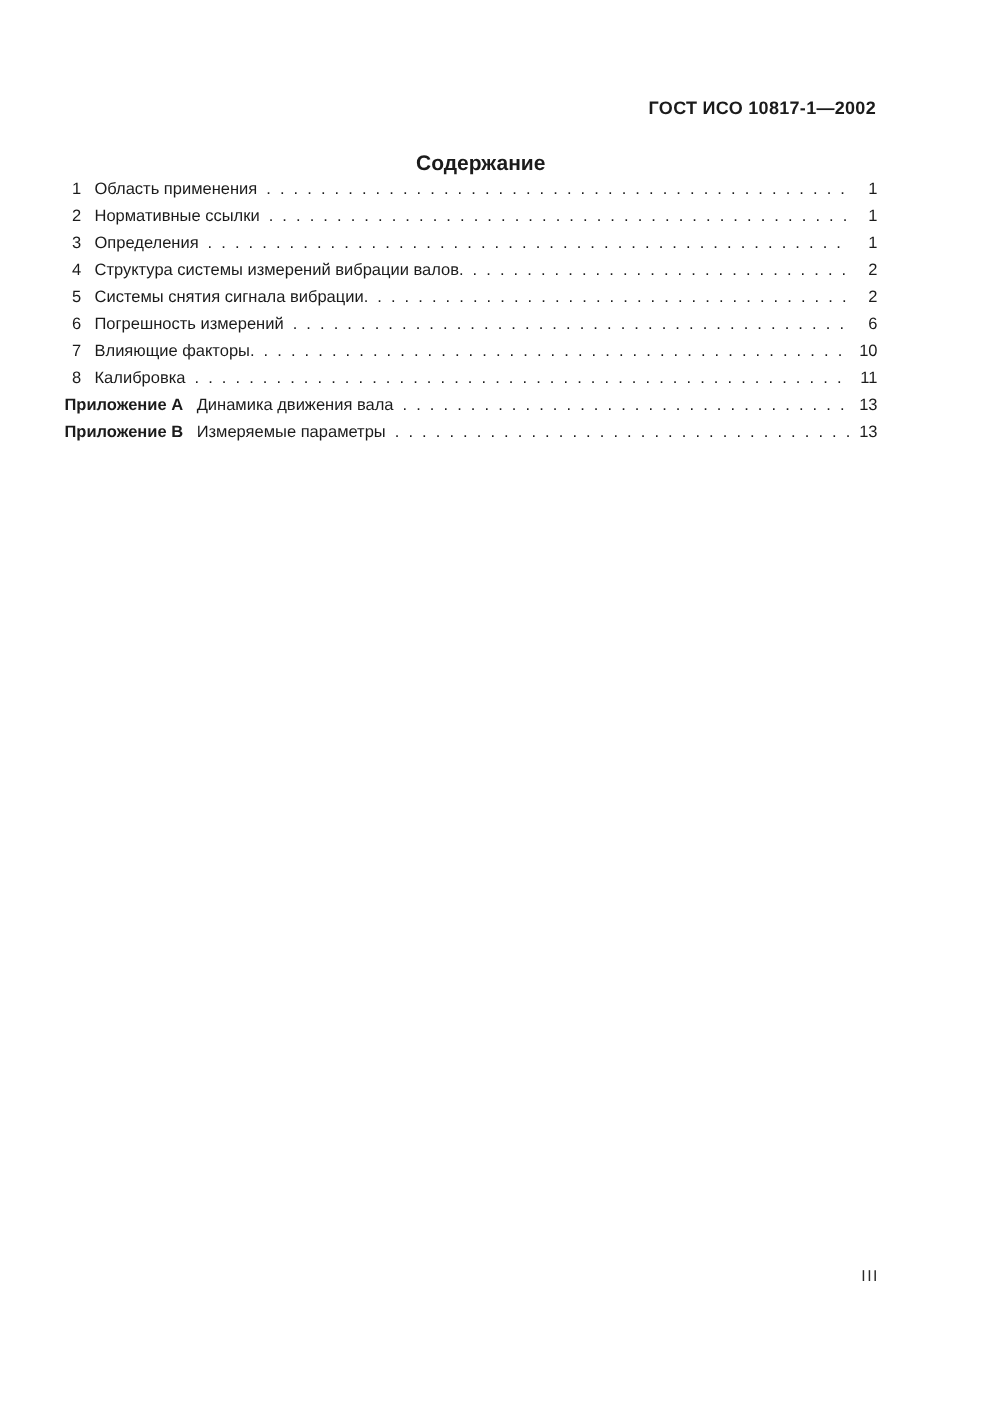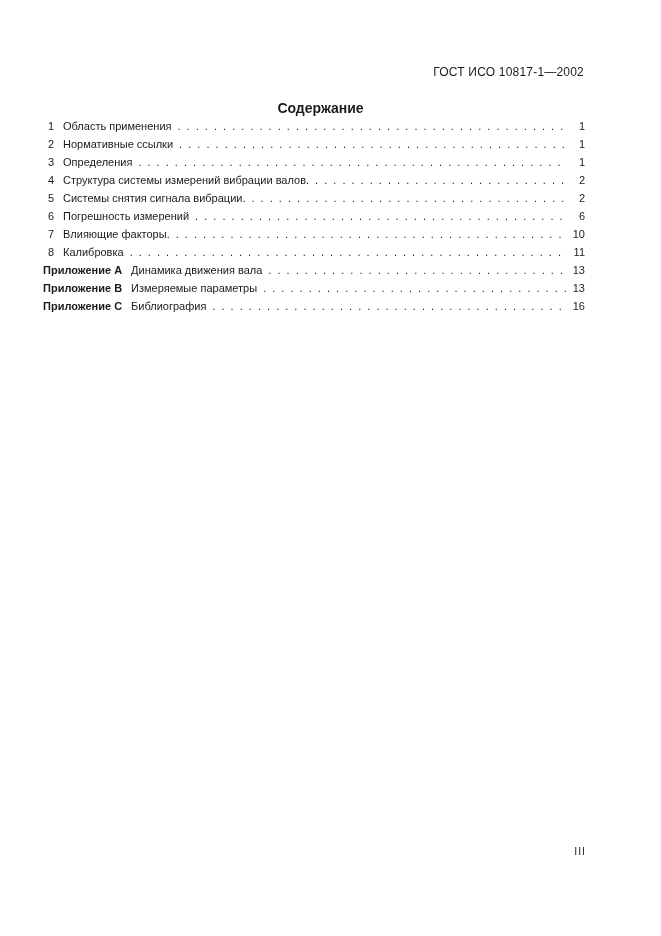--- a/index.html
+++ b/index.html
@@ -14,21 +14,21 @@
     background: #ffffff;
     font-family: "Liberation Sans", "DejaVu Sans", sans-serif;
     color: #1b1b1b;
     overflow: hidden;
   }
   .doc-header {
     position: absolute;
     top: 65px;
     right: 77px;
     font-size: 12px;
-    font-weight: normal;
+    font-weight: bold;
     letter-spacing: 0.2px;
     white-space: nowrap;
   }
   .toc-heading {
     position: absolute;
     top: 90px;
     left: 43px;
     right: 77px;
     margin: 10px;
     text-align: center;
@@ -154,24 +154,18 @@
       <span class="toc-page">13</span>
     </div>
 
     <div class="toc-row appendix">
       <span class="toc-num">Приложение В</span>
       <span class="toc-title">Измеряемые параметры</span>
       <span class="toc-leader"></span>
       <span class="toc-page">13</span>
     </div>
 
-    <div class="toc-row appendix">
-      <span class="toc-num">Приложение С</span>
-      <span class="toc-title">Библиография</span>
-      <span class="toc-leader"></span>
-      <span class="toc-page">16</span>
-    </div>
 
   </div>
 
   <div class="page-footer">III</div>
 
 </div>
 
 </body></html>

